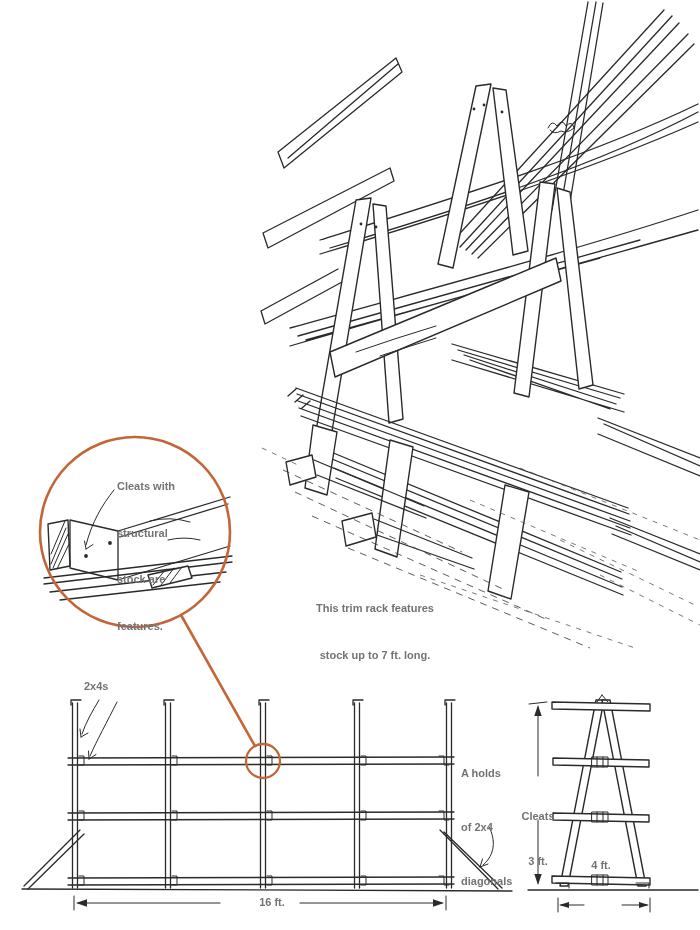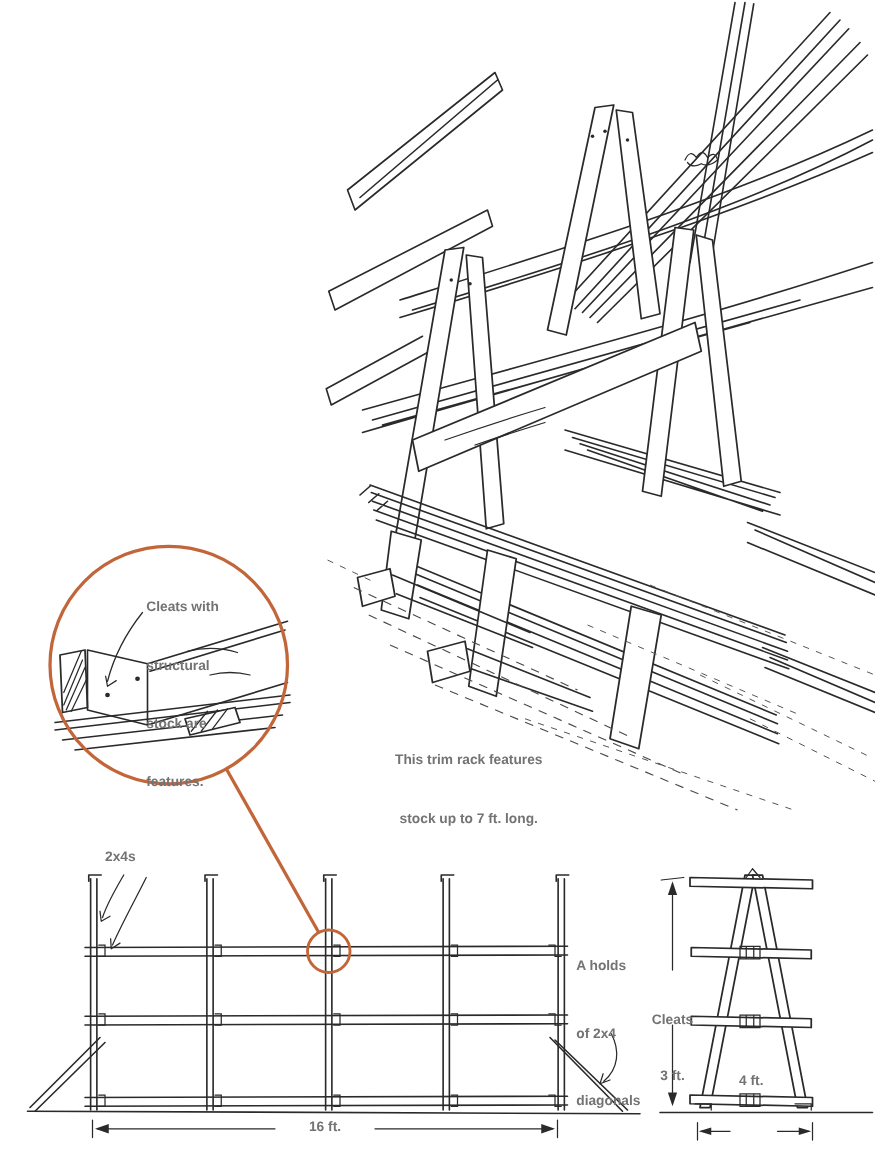--- a/index.html
+++ b/index.html
@@ -214,17 +214,17 @@
   
   
   
 </div>
 
 <div class="lbl center" style="left:508px;top:779px;width:60px;line-height:15px;">
   <div>Cleats</div>
   <div>3 ft.</div>
 </div>
 
-<div class="lbl center" style="left:222px;top:895px;width:76px;">16 ft.</div>
+<div class="lbl center" style="left:234px;top:895px;width:76px;">16 ft.</div>
 
 <div class="lbl center" style="left:580px;top:858px;width:42px;">4 ft.</div>
 
 </div>
 
 </body></html>

